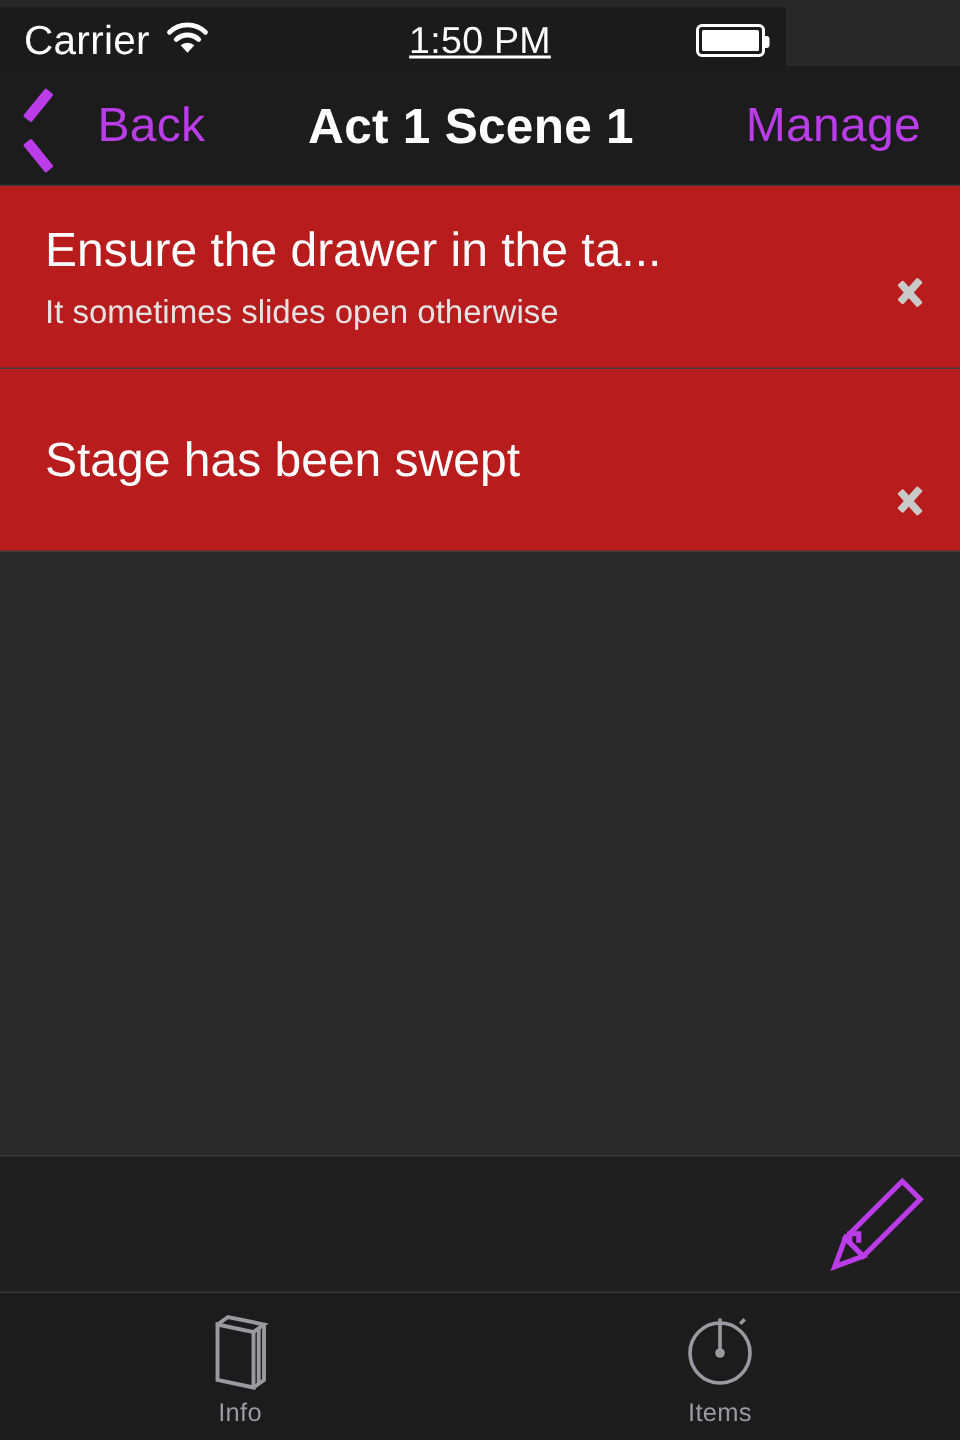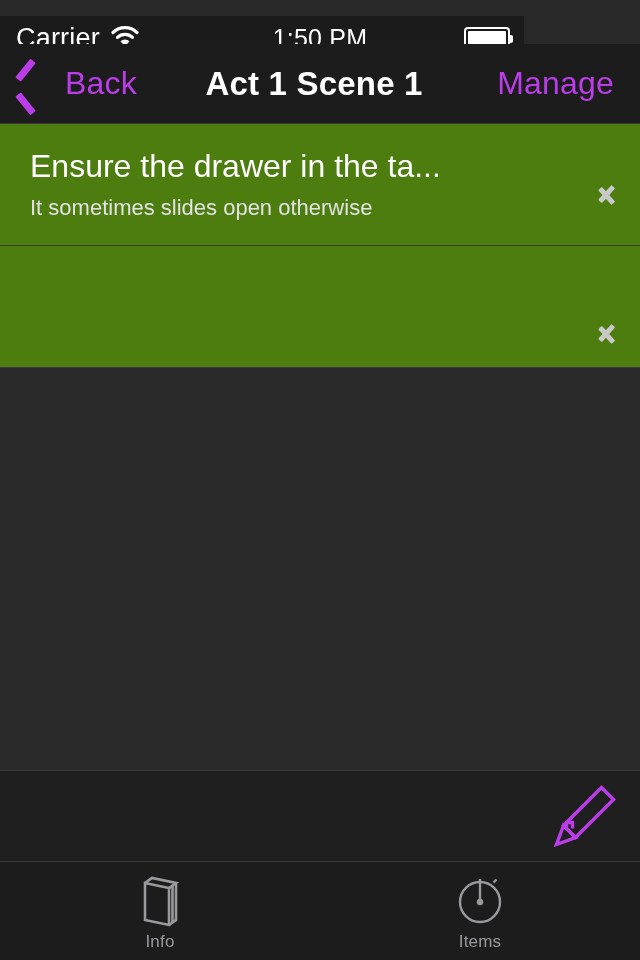--- a/index.html
+++ b/index.html
@@ -15,21 +15,21 @@
     position: relative;
     width: 640px;
     height: 960px;
     background: #282828;
     overflow: hidden;
   }
 
   
   #status-bar {
     position: absolute;
-    left: 0; top: 16px;
+    left: 0; top: 5px;
     width: 524px; height: 44px;
     background: #1b1b1b;
     color: #ffffff;
   }
   #status-left {
     position: absolute;
     left: 16px; top: 0;
     height: 44px;
     display: flex;
     align-items: center;
@@ -42,20 +42,21 @@
   }
   #status-time {
     position: absolute;
     left: 0; top: 0;
     width: 640px; height: 44px;
     display: flex;
     align-items: center;
     justify-content: center;
     font-size: 25px;
     letter-spacing: 0.2px;
+    text-decoration: underline;
   }
   #status-right {
     position: absolute;
     right: 14px; top: 0;
     height: 44px;
     display: flex;
     align-items: center;
   }
   .battery {
     position: relative;
@@ -151,21 +152,21 @@
     left: 0; top: 124px;
     width: 640px;
     height: 646px;
     background: #2a2a2a;
   }
   .row {
     position: relative;
     width: 640px;
     box-sizing: border-box;
     border-bottom: 1px solid #3b3b3b;
-    background: #4d7c0f;
+    background: #b91c1c;
     cursor: pointer;
     display: flex;
     align-items: center;
     padding: 0 56px 0 30px;
   }
   .row.tall { height: 122px; }
   .row-text {
     flex: 1;
     min-width: 0;
   }
@@ -297,20 +298,23 @@
 
     <div class="row tall with-sub">
       <div class="row-text">
         <div class="row-title">Ensure the drawer in the ta...</div>
         <div class="row-subtitle">It sometimes slides open otherwise</div>
       </div>
       <span class="row-chevron"></span>
     </div>
 
     <div class="row tall">
+      <div class="row-text">
+        <div class="row-title">Stage has been swept</div>
+      </div>
       <span class="row-chevron"></span>
     </div>
 
     <div id="list-empty"></div>
   </div>
 
   <div id="toolbar">
     <div id="edit-button">
       <span>
         <svg width="78" height="74" viewBox="0 0 78 74">

